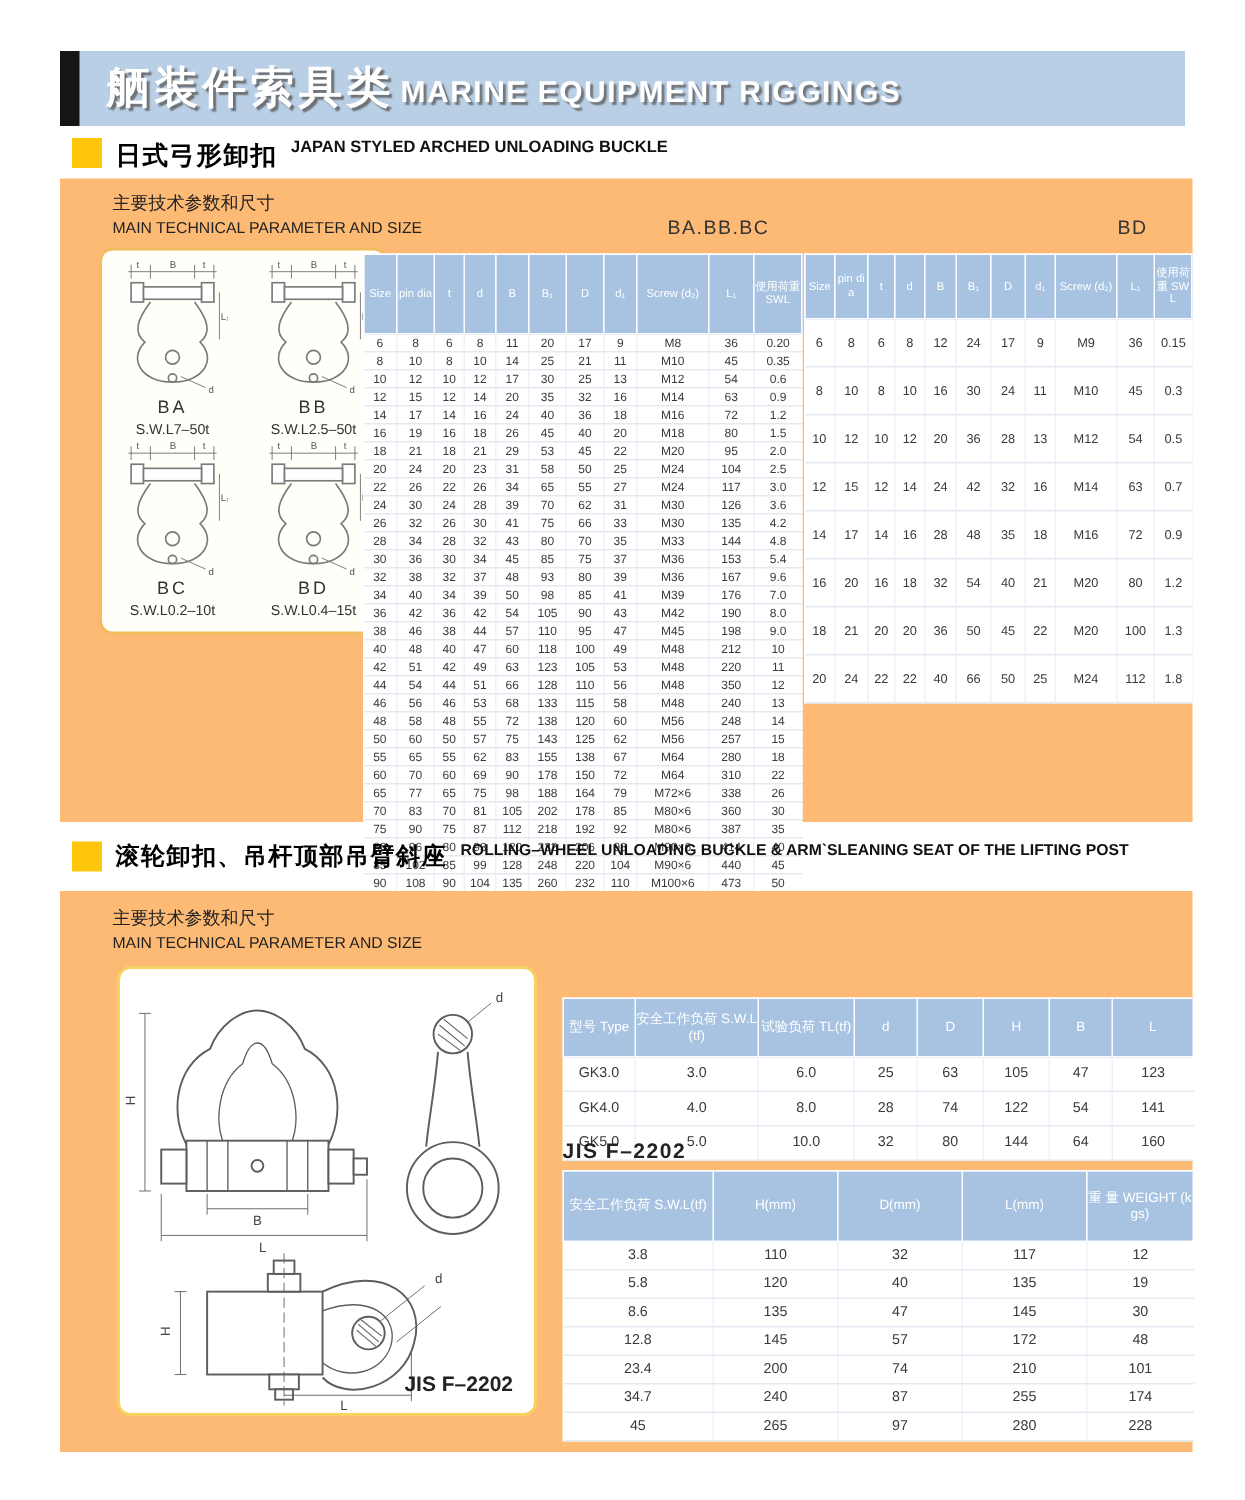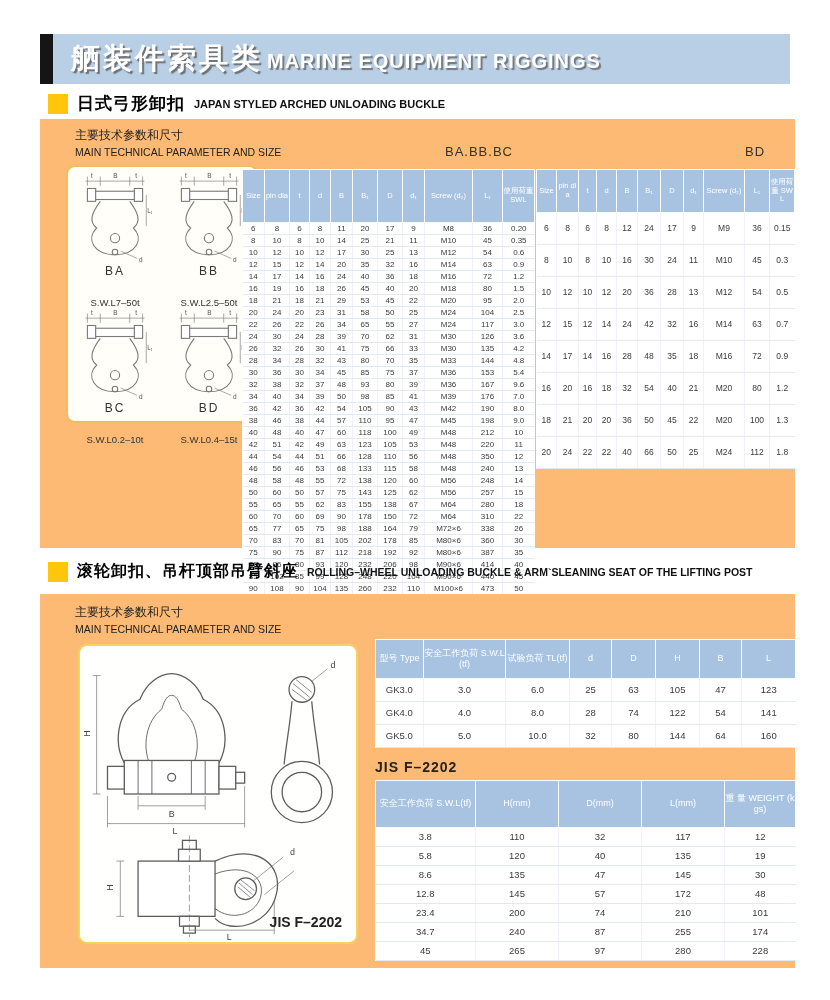--- a/index.html
+++ b/index.html
@@ -14,21 +14,21 @@
   .banner{left:40px;top:34px;width:750px;height:50px;background:#b9cfe5;
     display:flex;align-items:center;}
   .banner-edge{width:13px;height:50px;background:#151515;flex:0 0 13px;}
   .banner-titles{display:flex;align-items:baseline;gap:4px;padding-left:18px;white-space:nowrap;}
   .cn-title{font-size:29px;font-weight:bold;color:#fff;letter-spacing:3px;
     text-shadow:2px 2px 1px rgba(96,96,96,.85);}
   .en-title{font-size:20px;font-weight:bold;color:#fff;letter-spacing:1px;
     text-shadow:2px 2px 1px rgba(96,96,96,.8);}
 
   
-  .sec-head{display:flex;align-items:center;gap:9px;white-space:nowrap;}
+  .sec-head{display:flex;gap:9px;white-space:nowrap;}
   .bullet{width:20px;height:20px;background:#ffc60b;flex:0 0 20px;}
   .h-cn{font-size:17px;font-weight:bold;color:#000;letter-spacing:1px;}
   .h-en{font-size:11px;font-weight:bold;color:#111;}
   .sec1-head{left:48px;top:92px;}
   .sec2-head{left:48px;top:561px;}
   .sec2-head .h-cn{font-size:16px;}
   .sec2-head .h-en{font-size:10.5px;}
 
   
   .panel{background:#fdba74;}
@@ -38,21 +38,21 @@
   .param-en{font-size:10.5px;color:#222;margin-top:2px;}
 
   
   .dbox{background:#fffef8;border:2px solid #f2bd5e;border-radius:9px;box-sizing:border-box;}
   .box1{left:26px;top:46px;width:192px;height:258px;}
   .box2{left:38px;top:50px;width:280px;height:300px;border-color:#f6d35e;background:#fffffe;}
   .dgrid{display:grid;grid-template-columns:1fr 1fr;padding-top:4px;}
   .dcell{display:flex;flex-direction:column;align-items:center;}
   .mini{width:74px;height:92px;}
   .dcode{font-size:12px;color:#333;letter-spacing:2px;margin-top:1px;}
-  .dswl{font-size:9.5px;color:#333;margin-top:19px;}
+  .dswl{font-size:9.5px;color:#333;margin-top:3px;}
   svg text{stroke:none;fill:#555;font-size:7px;font-family:"Liberation Sans","DejaVu Sans",sans-serif;}
   .big text{font-size:9px;fill:#444;}
   .jis-inbox{position:absolute;right:14px;bottom:12px;font-size:14px;font-weight:bold;color:#222;}
 
   
   .datatable{border-collapse:collapse;table-layout:fixed;background:#fff;}
   .datatable th{background:#a7c3e1;color:#fff;font-weight:normal;text-align:center;
     vertical-align:middle;border:1px solid #fbfcfe;word-break:break-all;padding:1px 0;}
   .datatable td{text-align:center;color:#3a3a3a;background:#fff;
     border-right:1px solid #eef1f7;border-bottom:1px solid #e3e9f1;overflow:hidden;white-space:nowrap;}
@@ -63,21 +63,21 @@
   .t1 td{font-size:8px;height:9px;line-height:9px;}
 
   .t2{left:496px;top:50px;width:258px;}
   .t2 th{font-size:7.5px;height:40px;line-height:1.15;}
   .t2 td{font-size:8.5px;height:29px;line-height:29px;}
 
   .glabel{font-size:13px;color:#333;letter-spacing:1px;}
   .glabel1{left:405px;top:25px;}
   .glabel2{left:705px;top:25px;}
 
-  .gk{left:335px;top:45px;width:420px;}
+  .gk{left:335px;top:71px;width:420px;}
   .gk th{font-size:9px;height:36px;line-height:1.25;}
   .gk td{font-size:9.5px;height:20px;line-height:20px;}
 
   .jis-label{left:335px;top:165px;font-size:14px;font-weight:bold;color:#222;letter-spacing:1px;}
   .jis{left:335px;top:186px;width:420px;}
   .jis th{font-size:9px;height:44px;line-height:1.25;}
   .jis td{font-size:9.5px;height:16px;line-height:16px;}
 </style>
 </head>
 <body>

